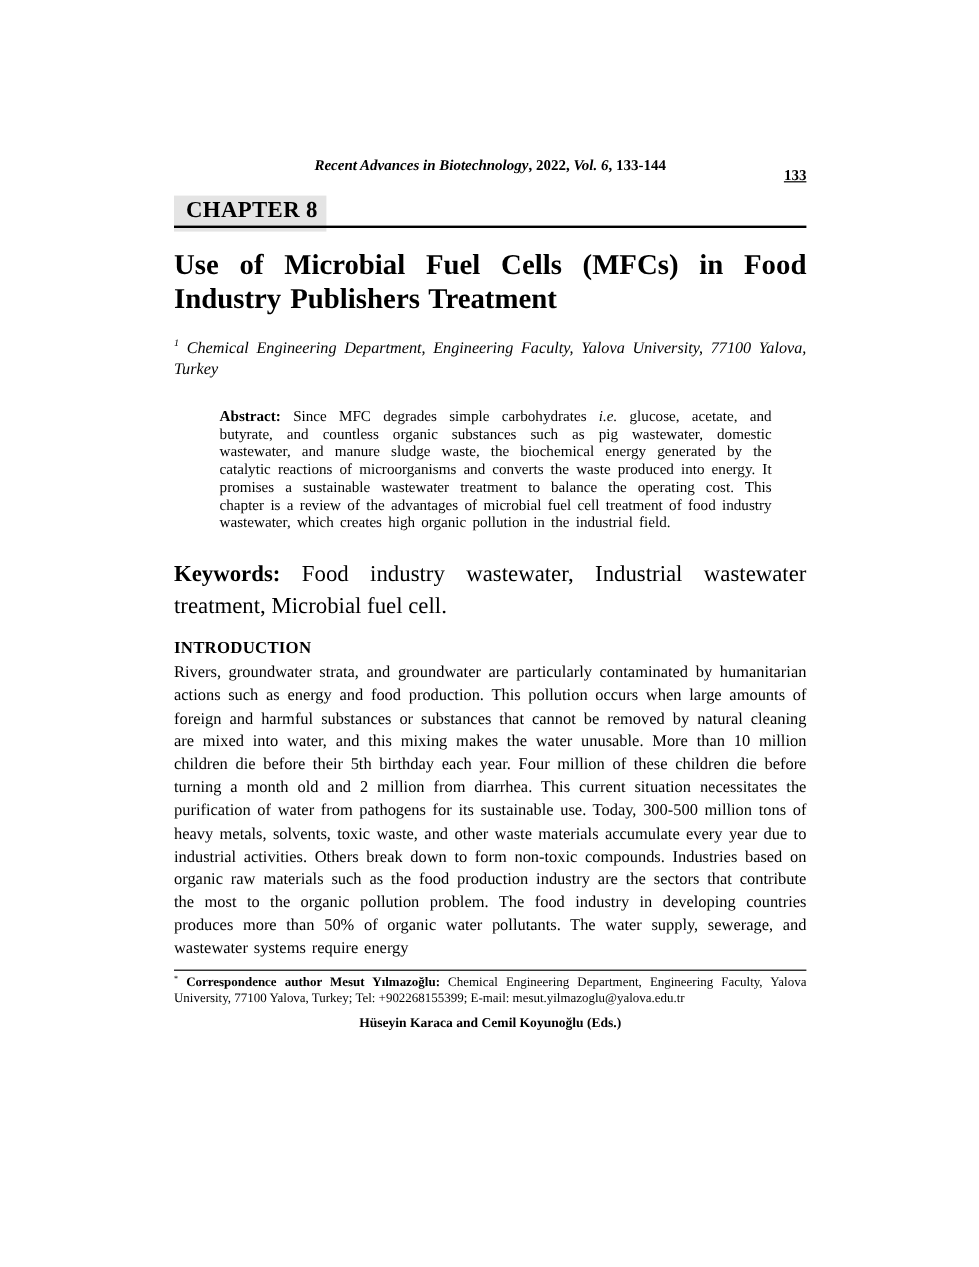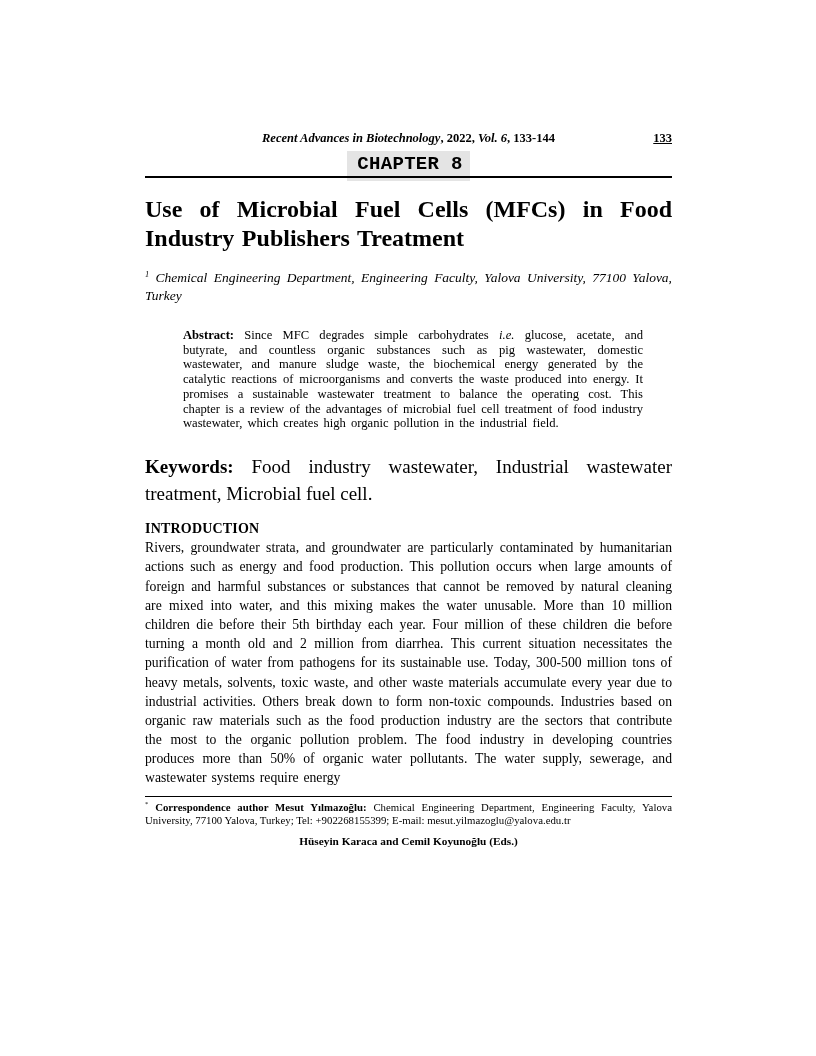--- a/index.html
+++ b/index.html
@@ -17,23 +17,23 @@
   
   .header-row {
     position: relative;
     font-size: 12.5px;
     font-weight: bold;
     text-align: center;
     line-height: 1.2;
     height: 16px;
   }
   .header-row .bi { font-style: italic; }
-  .page-num { position: absolute; right: 0; top: 0; text-decoration: underline; }
+  .page-num { position: absolute; right: 0; top: 8px; text-decoration: underline; }
   
-  .chapter-row { position: relative; text-align: center; margin-top: 4px; height: 31px; font-family: Liberation Mono, monospace; }
+  .chapter-row { position: relative; text-align: left; margin-top: 16px; height: 31px; }
   .chapter-badge {
     position: relative;
     display: inline-block;
     background: #e4e4e4;
     font-size: 19px;
     font-weight: bold;
     padding: 2px 7px 6px 10px;
     z-index: 1;
     letter-spacing: 0.3px;
   }

